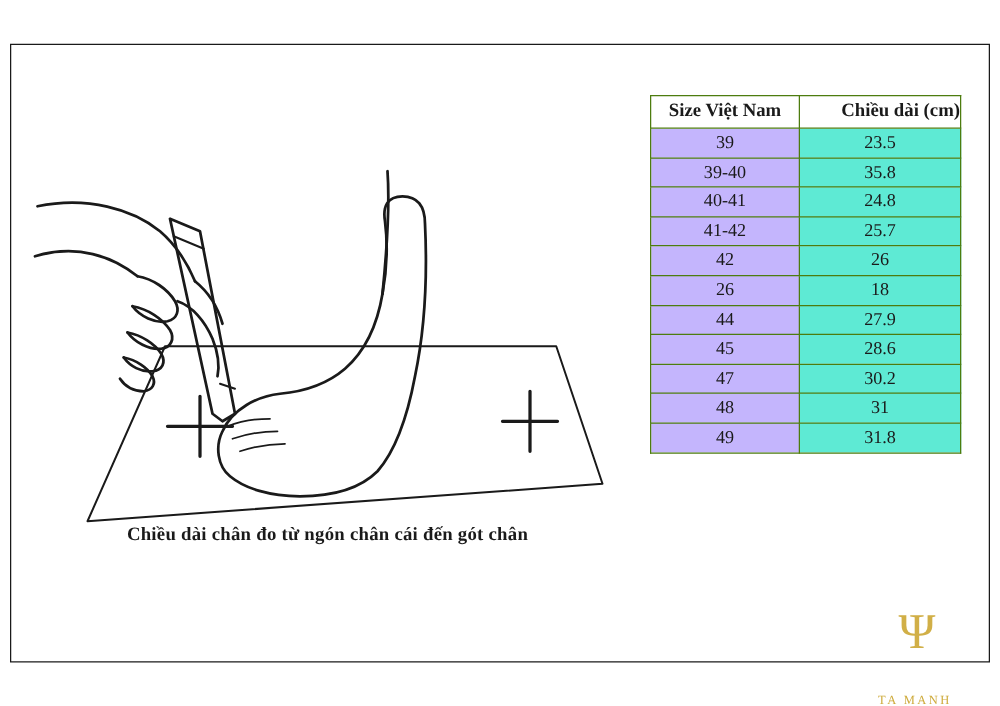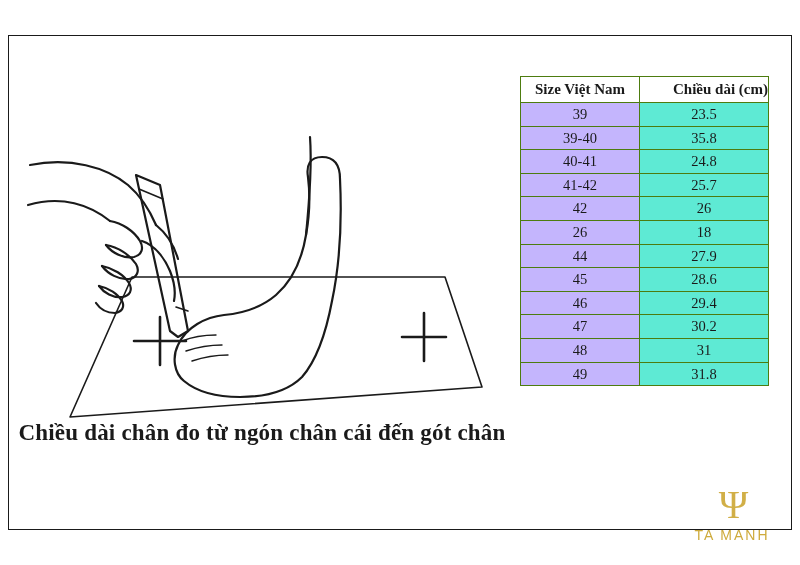--- a/index.html
+++ b/index.html
@@ -40,21 +40,21 @@
     display: block;
   }
   #caption {
     position: absolute;
     left: 14px;
     top: 420px;
     width: 496px;
     text-align: center;
     font-family: "Liberation Serif", serif;
     font-weight: bold;
-    font-size: 23px;
+    font-size: 15px;
     color: #1a1a1a;
     letter-spacing: 0.2px;
   }
   
   #size-table {
     position: absolute;
     left: 520px;
     top: 76px;
     border-collapse: collapse;
     font-family: "Liberation Serif", serif;
@@ -99,25 +99,26 @@
   }
   #watermark .wm-mark {
     font-family: "Liberation Serif", serif;
     font-size: 40px;
     line-height: 44px;
     letter-spacing: -3px;
     color: #c9a227;
     opacity: 0.85;
   }
   #watermark .wm-text {
-    font-family: Liberation Sans, sans-serif;
-    font-size: 14px;
+    font-family: Liberation Serif, serif;
+    font-size: 10px;
     letter-spacing: 2px;
     color: #c9a227;
     opacity: 0.9;
+    margin-top: 28px;
   }
 </style>
 </head>
 <body>
 
 <div id="page">
   <div id="frame"></div>
 
   <div id="illustration">
     <svg width="500" height="420" viewBox="0 0 500 420" xmlns="http://www.w3.org/2000/svg">
@@ -195,24 +196,20 @@
       </tr>
       <tr>
         <td class="cell-size">44</td>
         <td class="cell-len">27.9</td>
       </tr>
       <tr>
         <td class="cell-size">45</td>
         <td class="cell-len">28.6</td>
       </tr>
       <tr>
-        <td class="cell-size">46</td>
-        <td class="cell-len">29.4</td>
-      </tr>
-      <tr>
         <td class="cell-size">47</td>
         <td class="cell-len">30.2</td>
       </tr>
       <tr>
         <td class="cell-size">48</td>
         <td class="cell-len">31</td>
       </tr>
       <tr>
         <td class="cell-size">49</td>
         <td class="cell-len">31.8</td>

